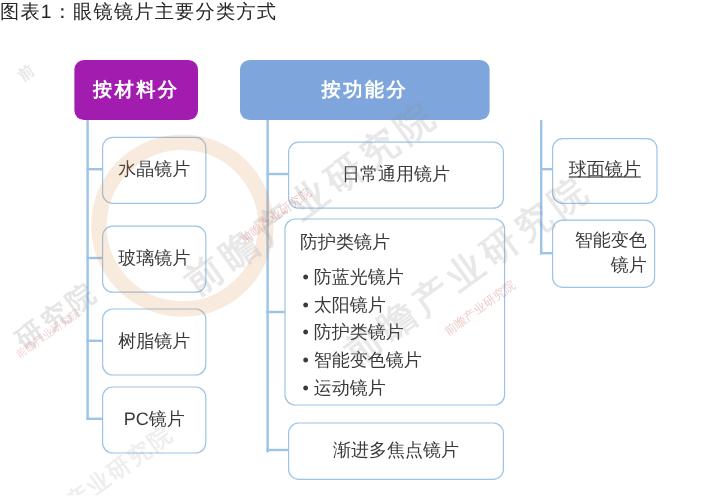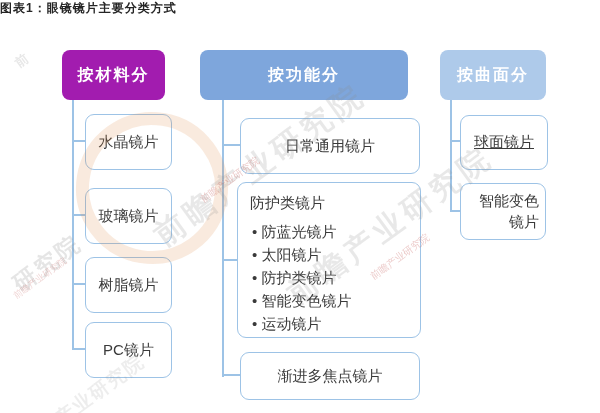--- a/index.html
+++ b/index.html
@@ -3,21 +3,21 @@
 <meta charset="utf-8">
 <style>
   html,body{margin:0;padding:0;background:#fff;}
   .canvas{
     position:relative;width:600px;height:413px;background:#fff;overflow:hidden;
     font-family:"Liberation Sans","DejaVu Sans",sans-serif;
     --border-color:#9DC3E6;--connector-color:#9DC3E6;--node-text:#3A3A3A;
   }
   .title{
     position:absolute;left:0;top:8;width:570;text-align:center;
-    font-size:12px;font-weight:bold;color:#252525;letter-spacing:1px;
+    font-size:16px;font-weight:normal;color:#252525;letter-spacing:1px;
   }
   .hdr{
     position:absolute;border-radius:8px;color:#fff;font-weight:bold;font-size:16px;
     display:flex;align-items:center;justify-content:center;letter-spacing:2px;z-index:2;
   }
   .node{
     position:absolute;background:#fff;border:1.5px solid var(--border-color);
     border-radius:9px;display:flex;align-items:center;justify-content:center;
     font-size:15px;color:var(--node-text);z-index:2;text-align:right;line-height:1.35;
   }
@@ -71,21 +71,20 @@
     <ul>
       <li>防蓝光镜片</li>
       <li>太阳镜片</li>
       <li>防护类镜片</li>
       <li>智能变色镜片</li>
       <li>运动镜片</li>
     </ul>
   </div>
   <div class="node" style="left:240px;top:352px;width:178px;height:46px;">渐进多焦点镜片</div>
 
-  <div class="hdr" style="left: 440px; top: 50px; width: 106px; height: 50px; background-color: rgb(174, 202, 234);">按曲面分</div>
   <div class="vline" style="left:450px;top:100px;height:112px;"></div>
   <div class="hline" style="left:450px;top:140px;width:10px;"></div>
   <div class="hline" style="left:450px;top:210px;width:10px;"></div>
   <div class="node" style="left:460px;top:115px;width:86px;height:53px;text-decoration:underline;">球面镜片</div>
   <div class="node" style="left:460px;top:183px;width:86px;height:57px;padding:0 6px;box-sizing:border-box;">智能变色镜片</div>
 
   <div class="wm-ring" style="left:76px;top:112px;width:126px;height:126px;"></div>
   <div class="wm wm-gray wm-center" style="left:105px;top:133px;width:310px;height:64px;font-size:31px;letter-spacing:5px;opacity:0.19;">前瞻产业研究院</div>
   <div class="wm wm-gray wm-center" style="left:235px;top:193px;width:310px;height:64px;font-size:30px;letter-spacing:5px;opacity:0.19;">前瞻产业研究院</div>
   <div class="wm wm-red wm-center" style="left:150px;top:173px;width:160px;height:14px;font-size:10px;opacity:0.3;">前瞻产业研究院</div>

